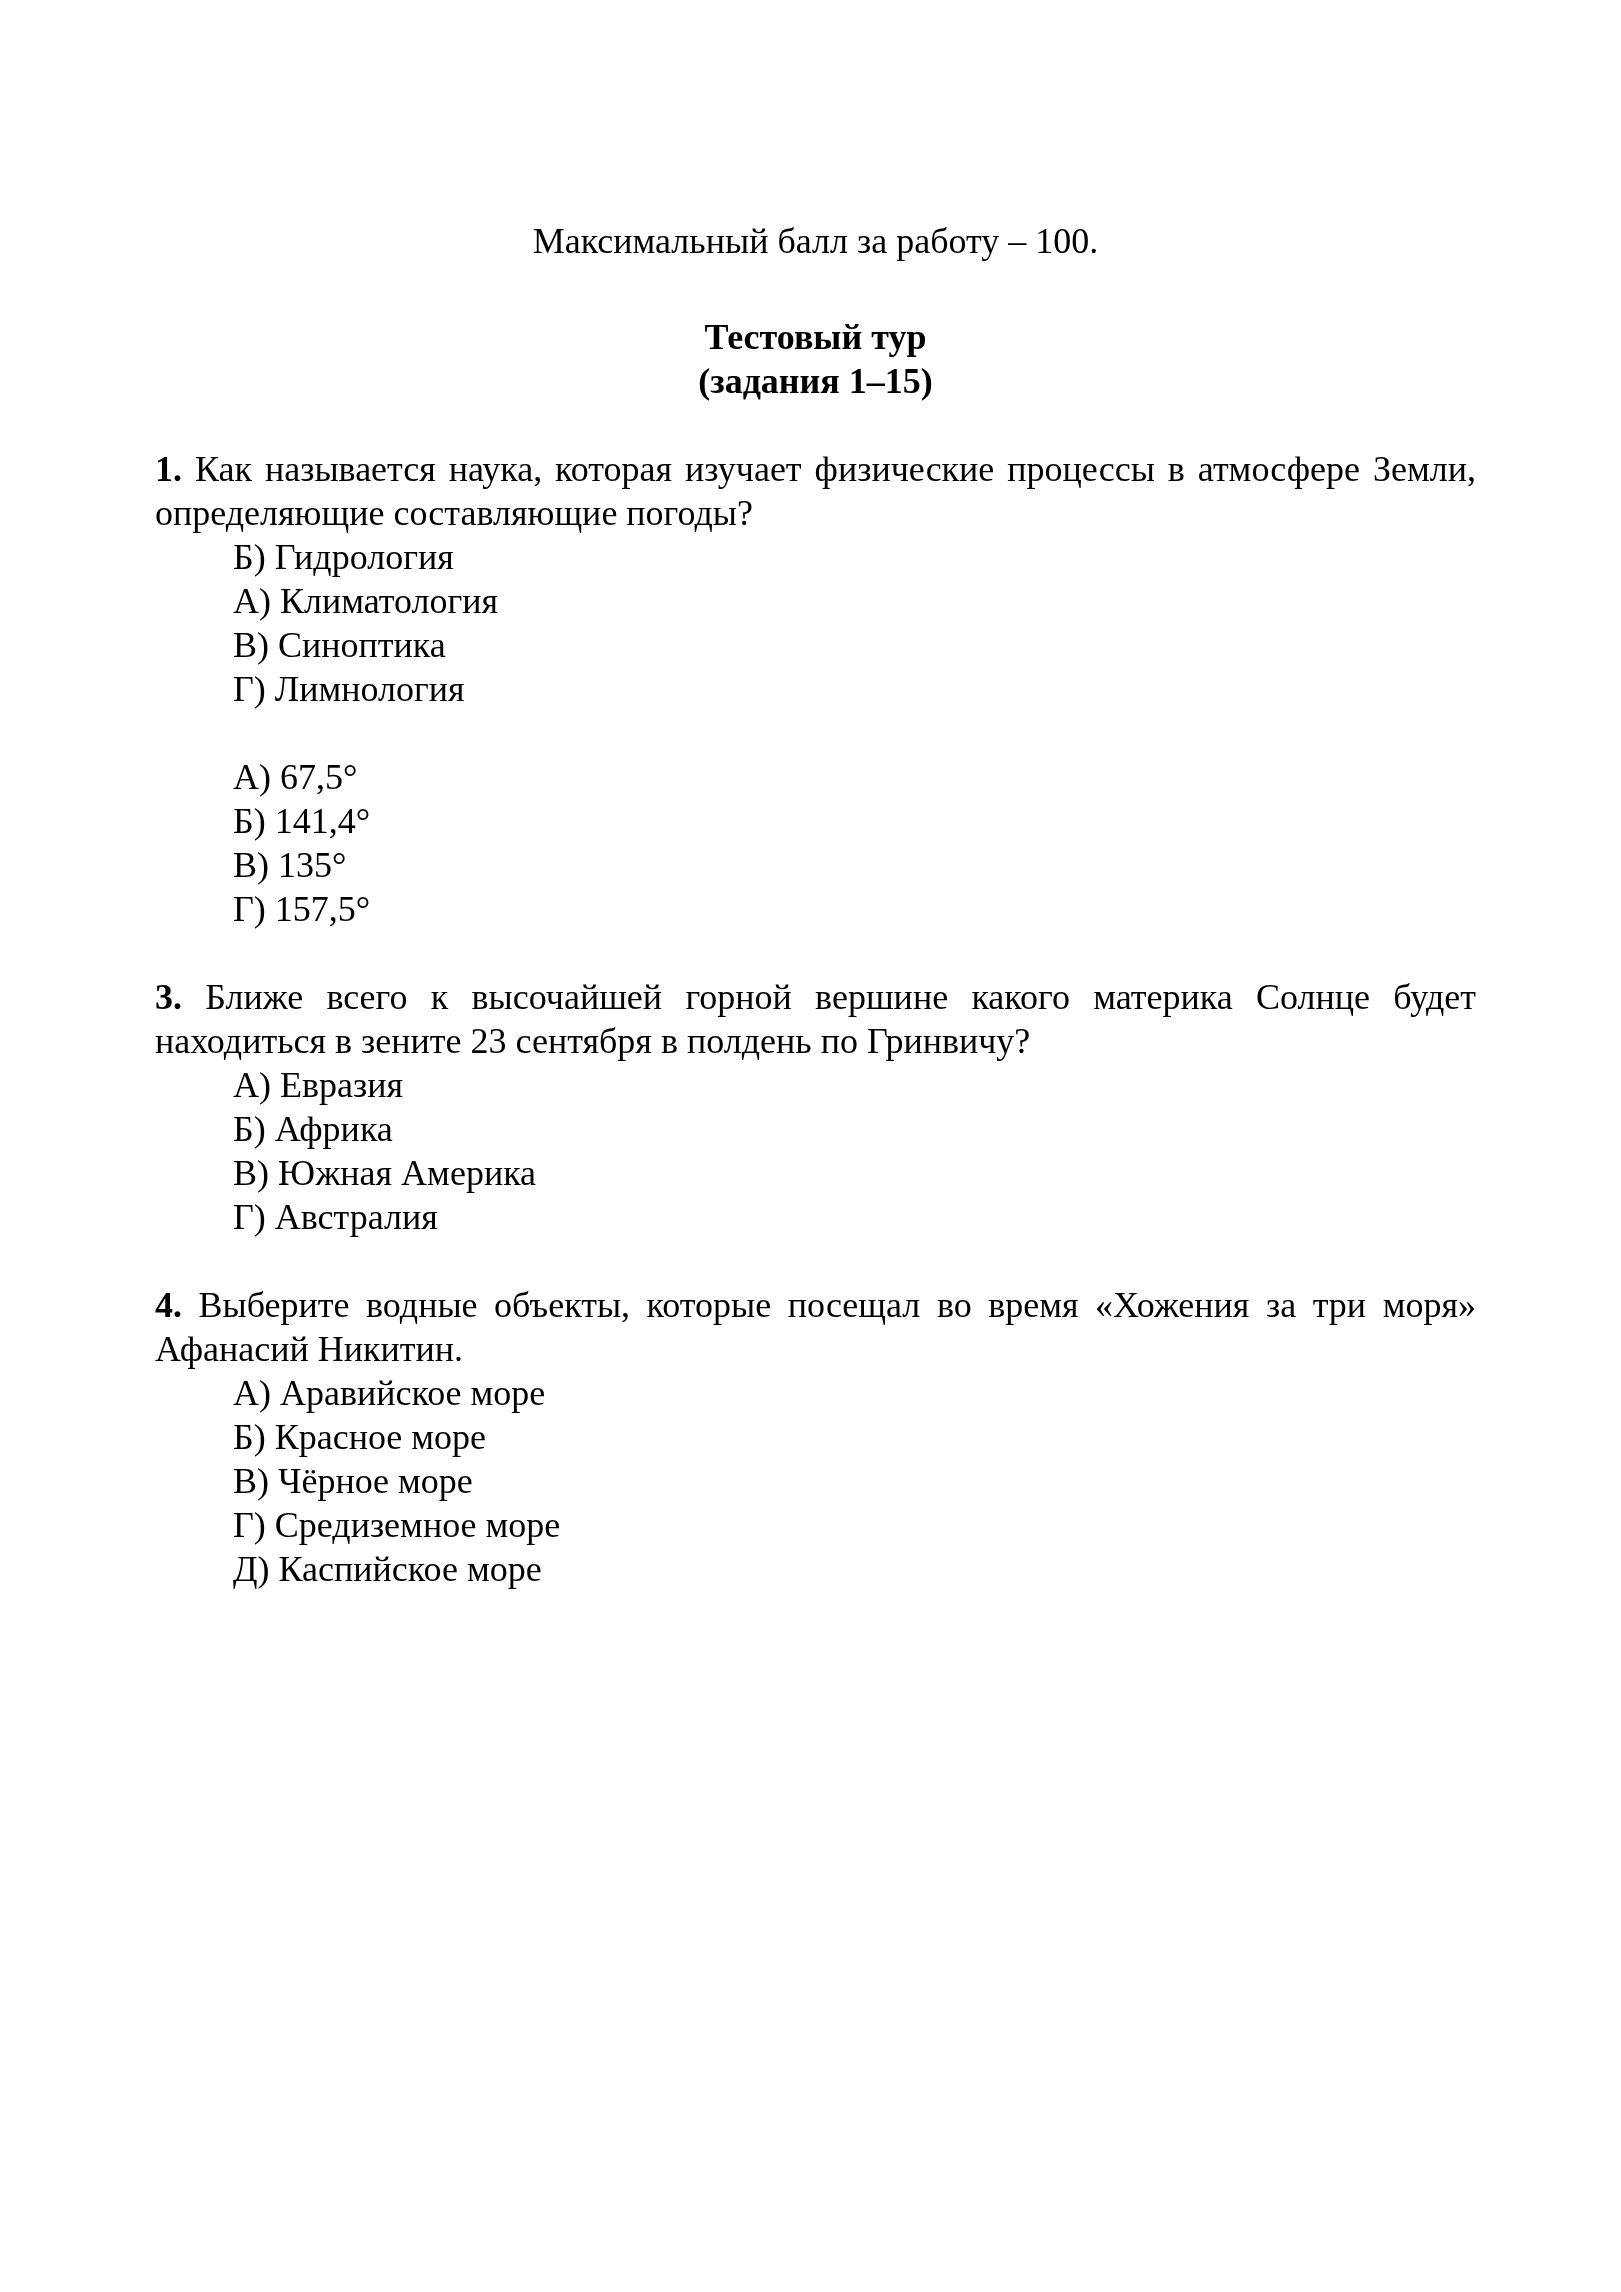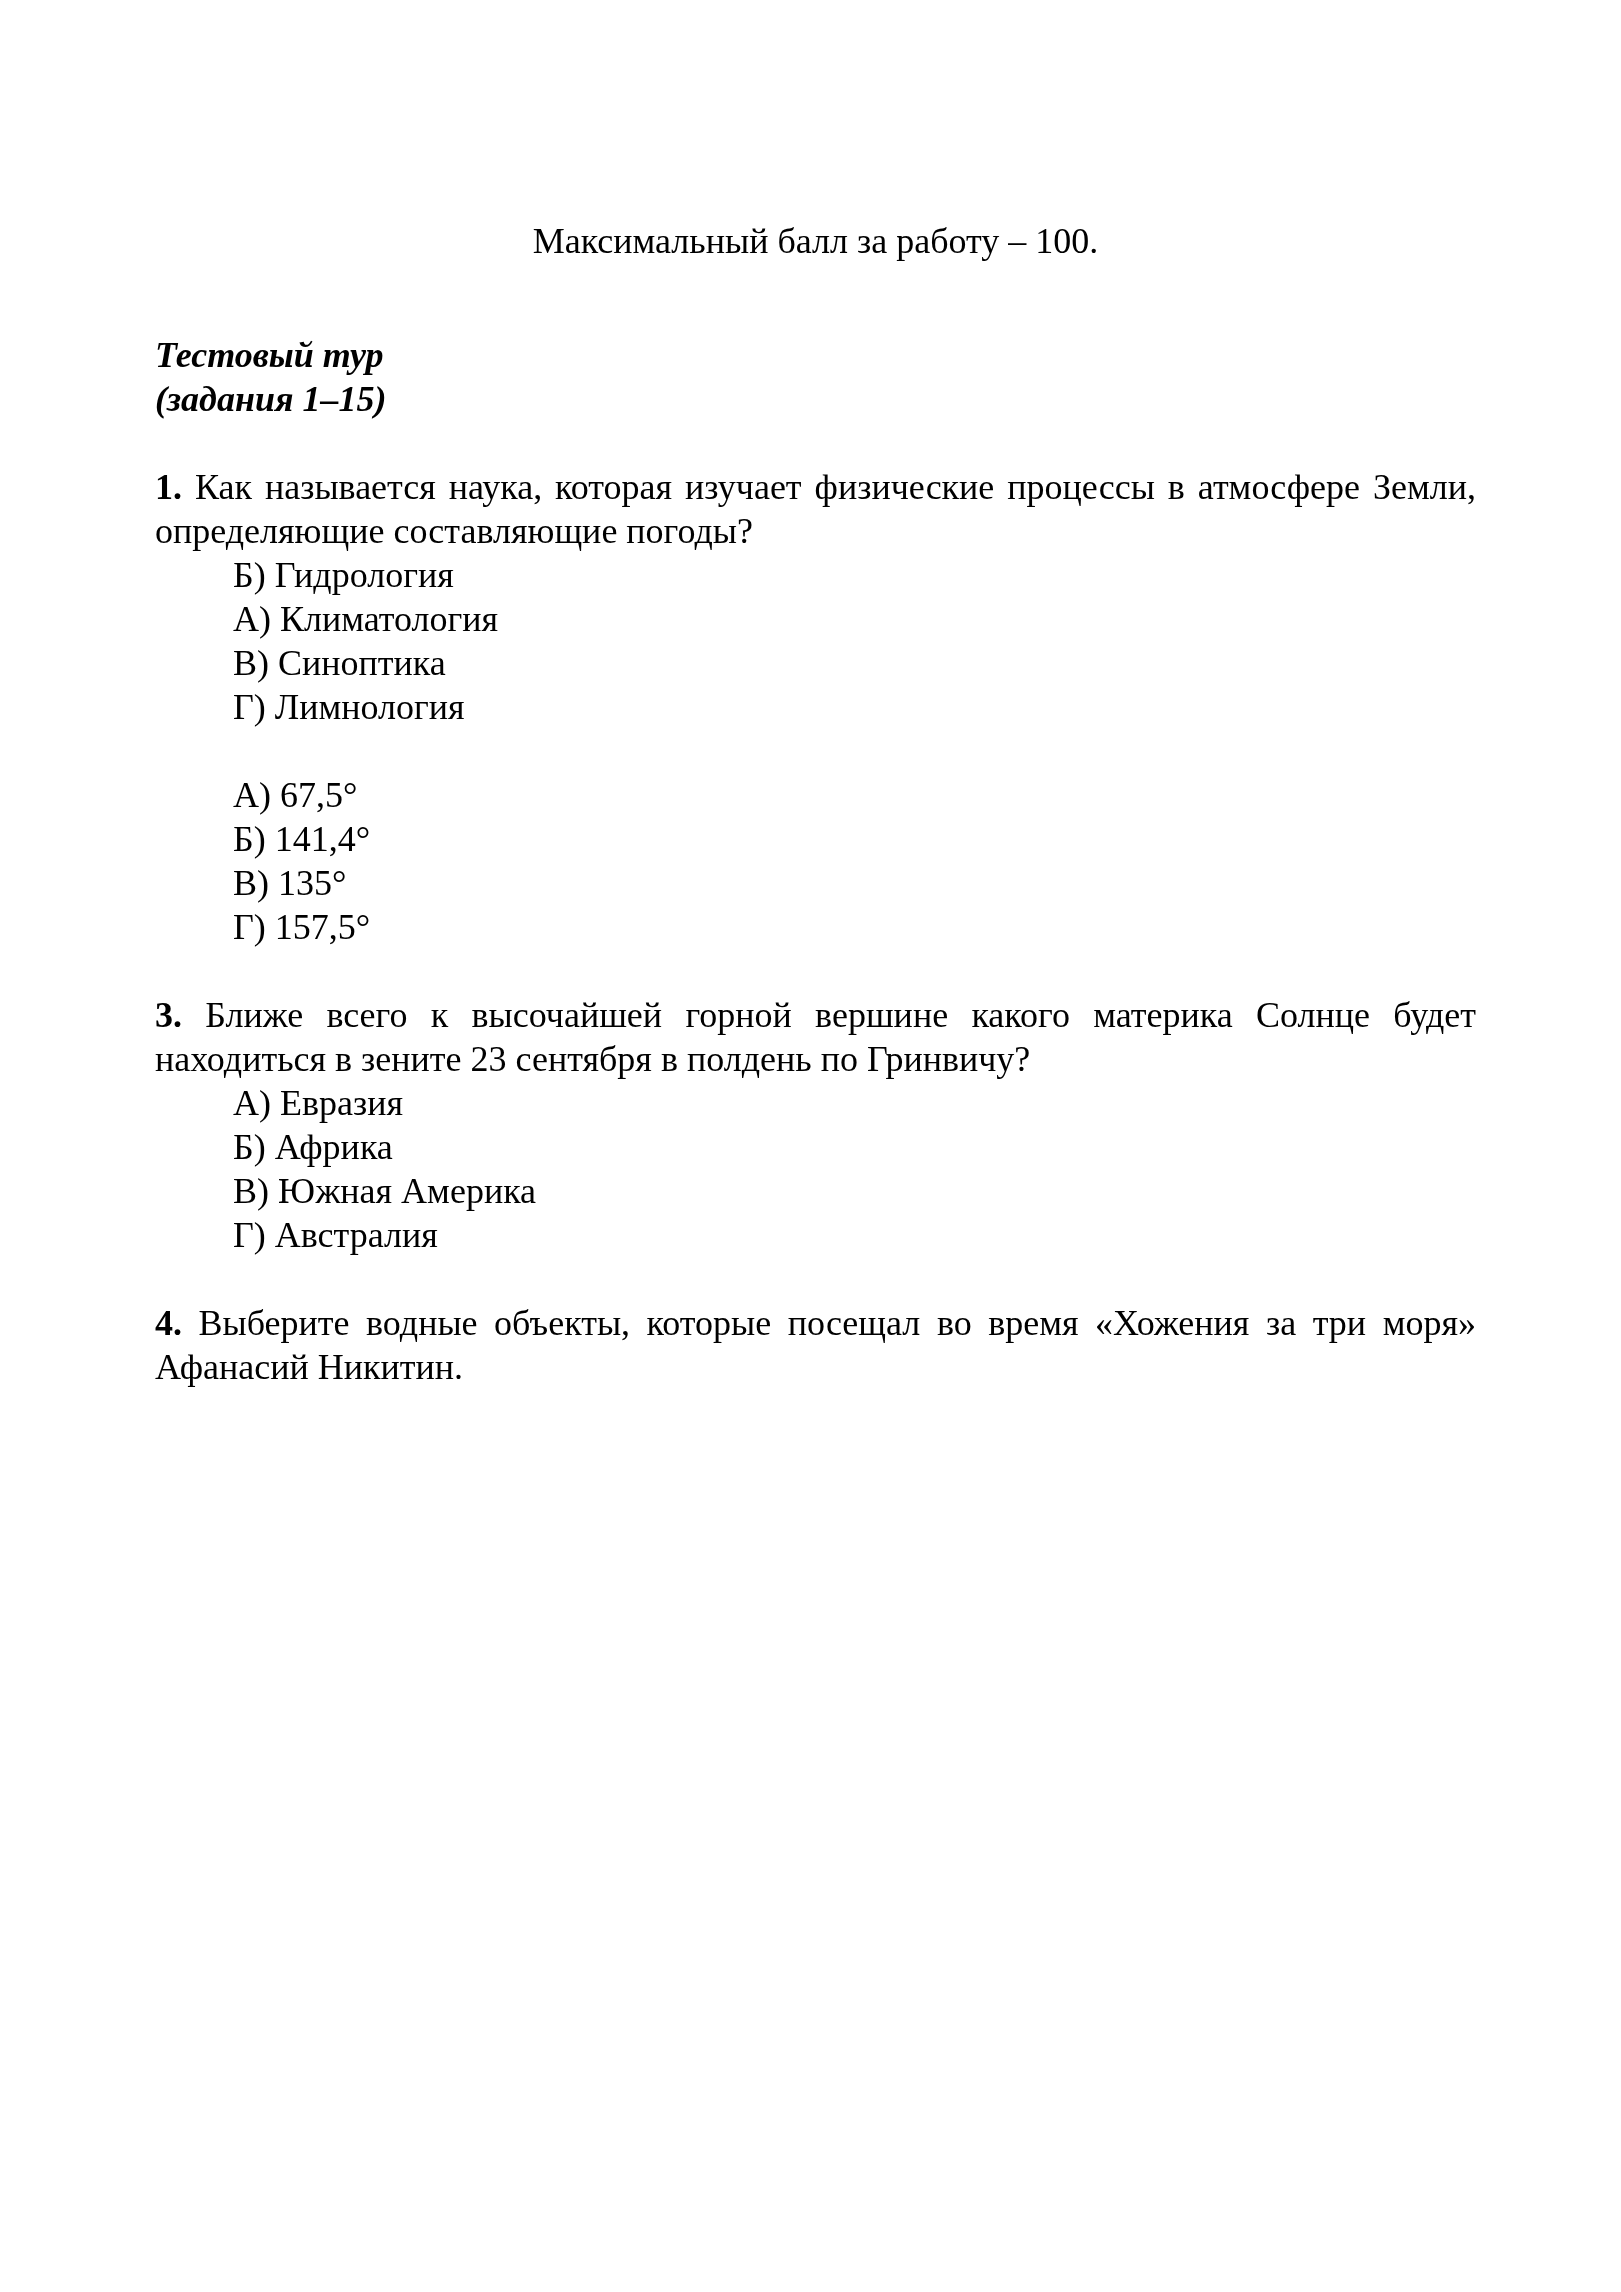--- a/index.html
+++ b/index.html
@@ -30,25 +30,25 @@
       display: block;
     }
     .max-score {
       text-align: center;
       font-weight: normal;
       font-size: 36px;
       line-height: 44px;
       margin-top: 64px;
     }
     .tour-block {
+      text-align: center;
       font-weight: bold;
       font-size: 36px;
       line-height: 44px;
-      margin-top: 70px;
-      font-style: italic;
+      margin-top: 52px;
     }
     .tour-block span {
       display: block;
     }
     .questions {
       margin-top: 44px;
     }
     .question {
       font-size: 36px;
       line-height: 44px;
@@ -110,17 +110,24 @@
       <ul class="options">
         <li class="option">А) Евразия</li>
         <li class="option">Б) Африка</li>
         <li class="option">В) Южная Америка</li>
         <li class="option">Г) Австралия</li>
       </ul>
     </div>
 
     <div class="question">
       <div class="question-text"><span class="question-number">4.</span><span> Выберите водные объекты, которые посещал во время «Хожения за три моря» Афанасий Никитин.</span></div>
+      <ul class="options">
+        <li class="option">А) Аравийское море</li>
+        <li class="option">Б) Красное море</li>
+        <li class="option">В) Чёрное море</li>
+        <li class="option">Г) Средиземное море</li>
+        <li class="option">Д) Каспийское море</li>
+      </ul>
     </div>
 
   </div>
 </div>
 
 
 </body></html>

